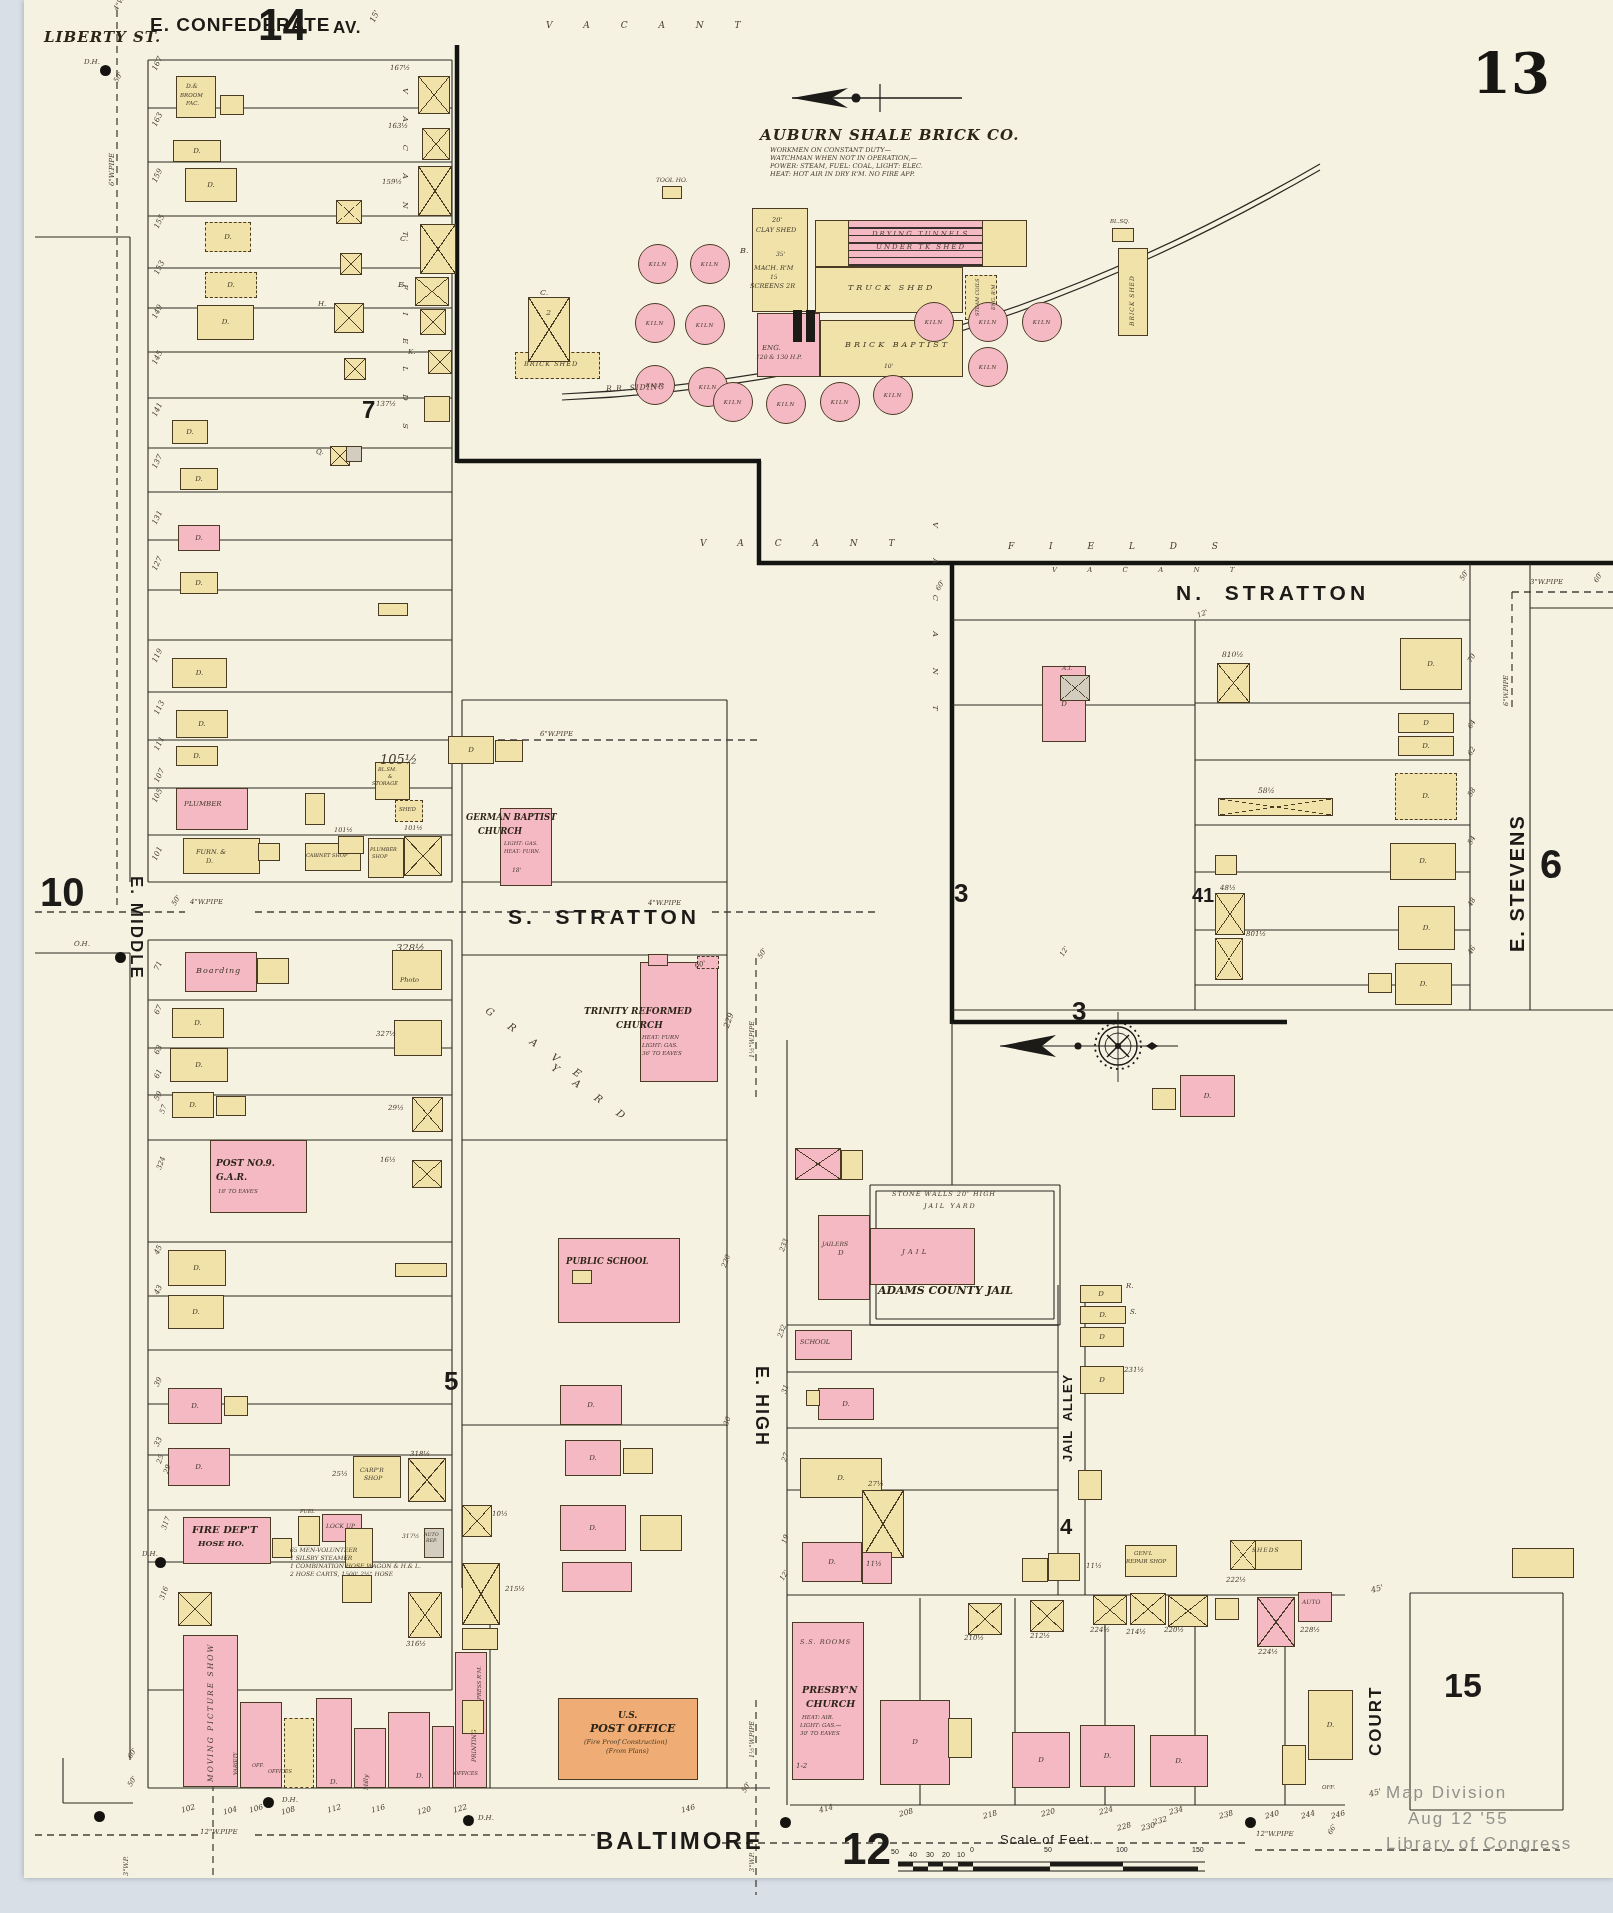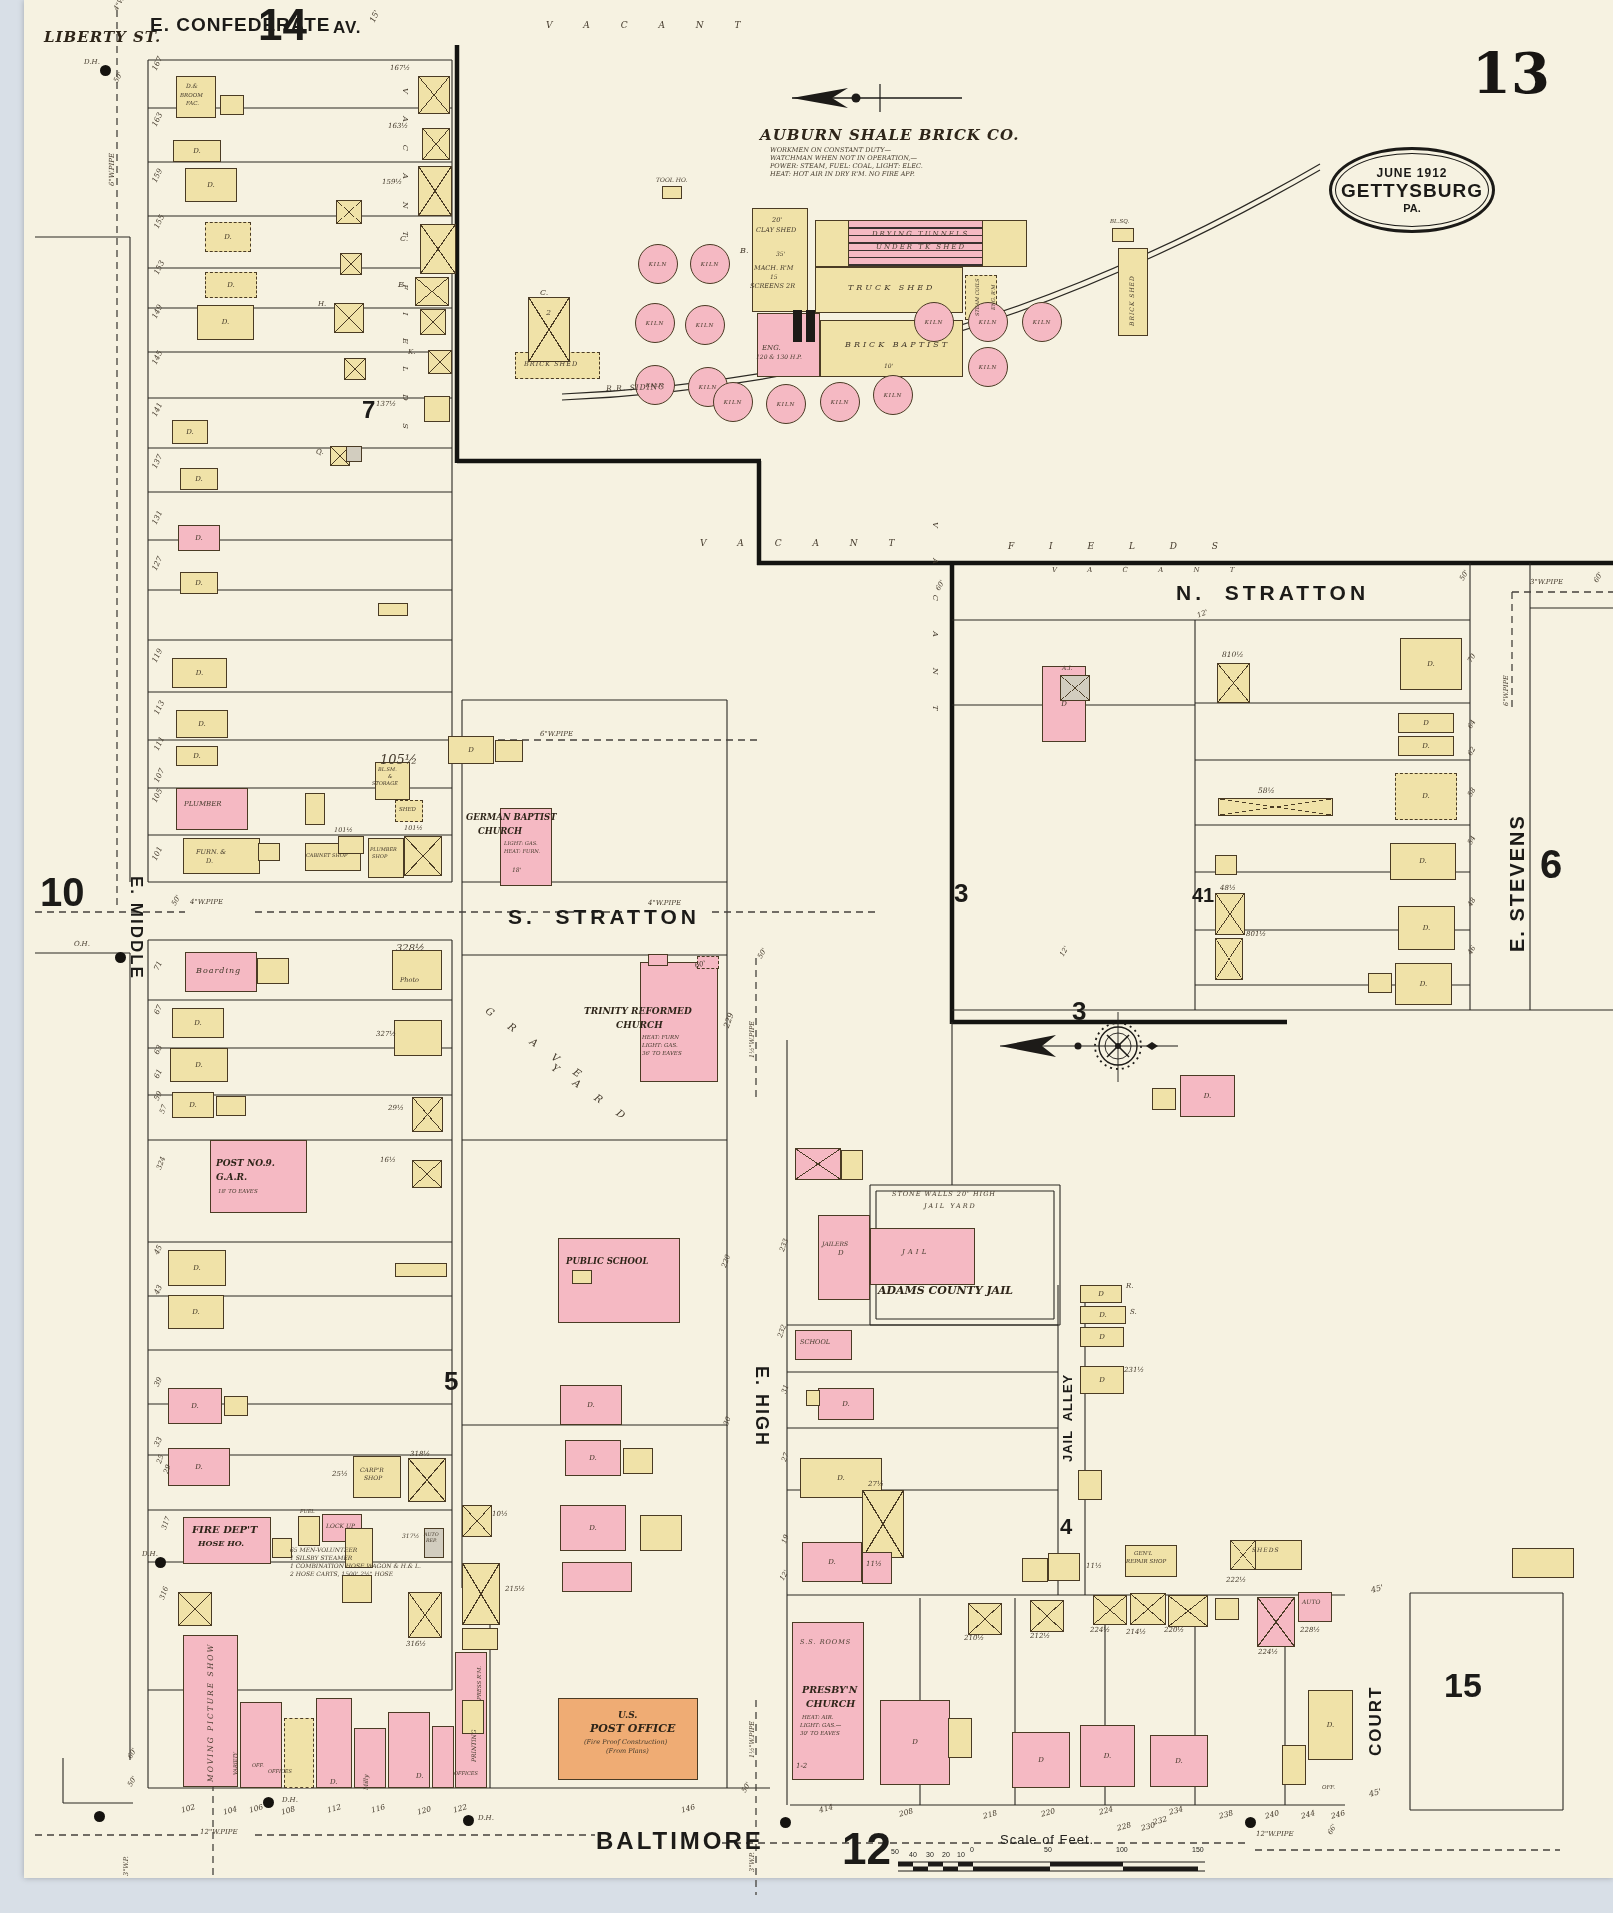--- a/index.html
+++ b/index.html
@@ -193,26 +193,26 @@
       <rect x="1050" y="1862" width="73" height="4.5" fill="#1d1b18"></rect>
       <rect x="913" y="1866.5" width="15" height="4.5" fill="#1d1b18"></rect>
       <rect x="943" y="1866.5" width="15" height="4.5" fill="#1d1b18"></rect>
       <rect x="973" y="1866.5" width="77" height="4.5" fill="#1d1b18"></rect>
       <rect x="1123" y="1866.5" width="75" height="4.5" fill="#1d1b18"></rect>
     </g>
   </svg>
 
   <div class="sheetnum">13</div>
 
-  <div class="stamp">
-    <div class="s1">JUNE 1912</div>
-    <div class="s2">GETTYSBURG</div>
-    <div class="s3">PA.</div>
+
+  <div class="loc">
+    <div>Map Division</div>
+    <div>Aug 12 '55</div>
+    <div>Library of Congress</div>
   </div>
-
 <div class="bld y" style="left:662px;top:186px;width:20px;height:13px;"></div>
     <div class="bld y" style="left:752px;top:208px;width:56px;height:104px;"></div>
     <div class="bld y" style="left:815px;top:220px;width:212px;height:47px;"></div>
     <div class="bld p stripes" style="left:848px;top:220px;width:135px;height:47px;"></div>
     <div class="bld y" style="left:815px;top:267px;width:148px;height:46px;"></div>
     <div class="bld y" style="left:820px;top:320px;width:143px;height:57px;"></div>
     <div class="bld p" style="left:757px;top:313px;width:63px;height:64px;"></div>
     <div class="bld k" style="left:793px;top:310px;width:9px;height:32px;"></div>
     <div class="bld k" style="left:806px;top:310px;width:9px;height:32px;"></div>
     <div class="bld y dash" style="left:965px;top:275px;width:32px;height:45px;"></div>

